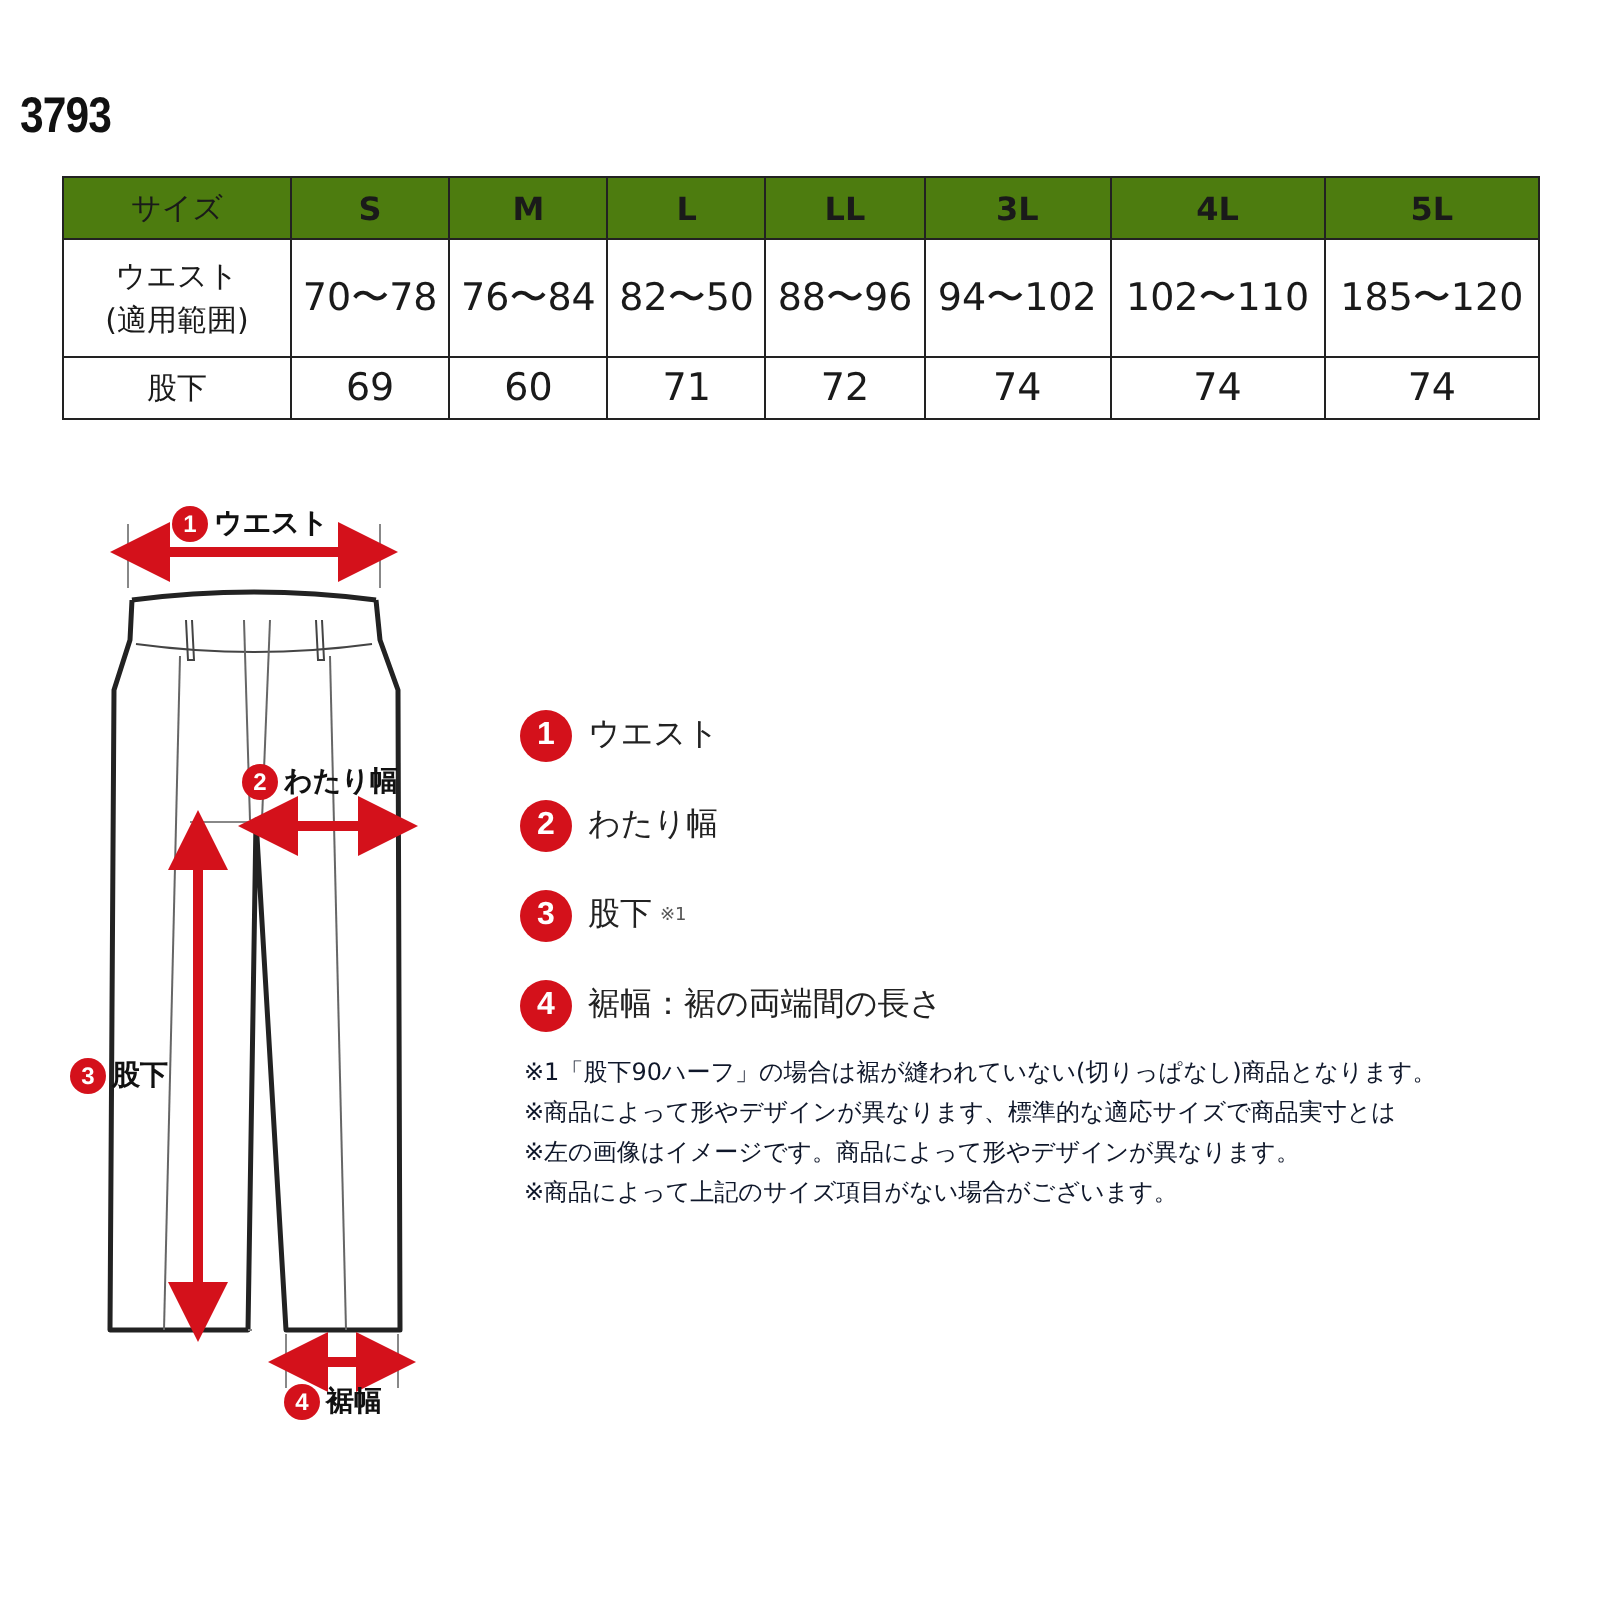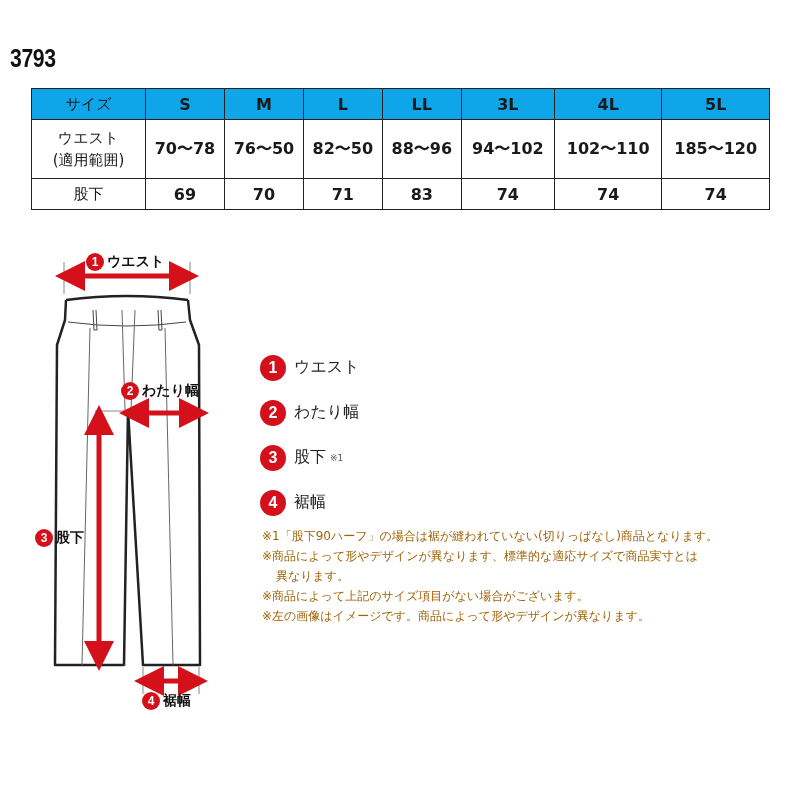--- a/index.html
+++ b/index.html
@@ -3,38 +3,38 @@
 <meta charset="utf-8">
 <style>
   html, body { margin:0; padding:0; background:#ffffff; }
   body { width:800px; height:800px; position:relative; overflow:hidden;
          font-family:"DejaVu Sans", sans-serif; color:#1a1a1a; }
   .product-code { position:absolute; left:10px; top:44px; font-family:"Liberation Sans", sans-serif;
          font-weight:bold; font-size:25px; letter-spacing:-0.5px; color:#111; transform:scaleX(0.85); transform-origin:left top; }
   table.size-table { position:absolute; left:31px; top:88px; border-collapse:collapse;
          width:739px; font-family:"DejaVu Sans", sans-serif; }
   table.size-table td, table.size-table th { border:1.5px solid #222; text-align:center; padding:0; }
-  table.size-table th { background:#0ea5e9; font-weight:bold; font-size:16px; height:30px; }
+  table.size-table th { background:#4d7c0f; font-weight:bold; font-size:16px; height:30px; }
   table.size-table th.label-col { font-weight:normal; font-size:15px; }
-  table.size-table td { font-size:16px; font-weight:bold; }
+  table.size-table td { font-size:19px; font-weight:normal; }
   table.size-table td.label-col { font-weight:normal; font-size:15px; line-height:22px; }
   table.size-table tr.waist-row td { height:58px; }
   table.size-table tr.inseam-row td { height:30px; }
   .col-label { width:113px; }
   .diagram { position:absolute; left:0; top:240px; width:250px; height:480px; }
   .badge { display:inline-block; width:18px; height:18px; border-radius:50%; background:#d4111b;
            color:#fff; font-weight:bold; font-size:12px; line-height:18px; text-align:center;
            font-family:"Liberation Sans", sans-serif; }
   .diag-label { position:absolute; display:flex; align-items:center; gap:3px;
            font-size:14px; font-weight:bold; color:#111; white-space:nowrap; }
   .legend { position:absolute; left:260px; top:345px; width:530px; }
   .legend-item { display:flex; align-items:center; height:45px; font-size:16px; color:#222; }
   .legend-item .badge { width:26px; height:26px; line-height:26px; font-size:16px; margin-right:8px; }
   .legend-item .sup { font-size:9px; margin-left:4px; color:#555; }
-  .notes { position:absolute; left:262px; top:526px; width:530px; font-size:12px; color:#a16207; line-height:20px; }
+  .notes { position:absolute; left:262px; top:526px; width:530px; font-size:12px; color:#0f172a; line-height:20px; }
   .notes div { white-space:nowrap; }
   .notes .indent { padding-left:14px; }
 </style>
 </head>
 <body>
 
 <div class="product-code">3793</div>
 
 <table class="size-table">
   <tbody>
@@ -47,33 +47,33 @@
     <th>3L</th>
     <th>4L</th>
     <th>5L</th>
   </tr>
   <tr class="waist-row">
     <td class="label-col">
       <div>ウエスト</div>
       <div>(適用範囲)</div>
     </td>
     <td>70〜78</td>
-    <td>76〜50</td>
+    <td>76〜84</td>
     <td>82〜50</td>
     <td>88〜96</td>
     <td>94〜102</td>
     <td>102〜110</td>
     <td>185〜120</td>
   </tr>
   <tr class="inseam-row">
     <td class="label-col">股下</td>
     <td>69</td>
-    <td>70</td>
+    <td>60</td>
     <td>71</td>
-    <td>83</td>
+    <td>72</td>
     <td>74</td>
     <td>74</td>
     <td>74</td>
   </tr>
 </tbody>
   </table>
 
 <div class="diagram">
   <svg width="250" height="480" viewBox="0 240 250 480">
     <defs>
@@ -137,22 +137,22 @@
     <span>わたり幅</span>
   </div>
   <div class="legend-item">
     <span class="badge">3</span>
     <span>股下</span>
     <span class="sup">※1</span>
   </div>
   <div class="legend-item">
     <span class="badge">4</span>
     <span>裾幅</span>
+    <span>：裾の両端間の長さ</span>
   </div>
 </div>
 
 <div class="notes">
   <div>※1「股下90ハーフ」の場合は裾が縫われていない(切りっぱなし)商品となります。</div>
   <div>※商品によって形やデザインが異なります、標準的な適応サイズで商品実寸とは</div>
-  <div class="indent">異なります。</div>
+  <div>※左の画像はイメージです。商品によって形やデザインが異なります。</div>
   <div>※商品によって上記のサイズ項目がない場合がございます。</div>
-  <div>※左の画像はイメージです。商品によって形やデザインが異なります。</div>
 </div>
 
 </body></html>

